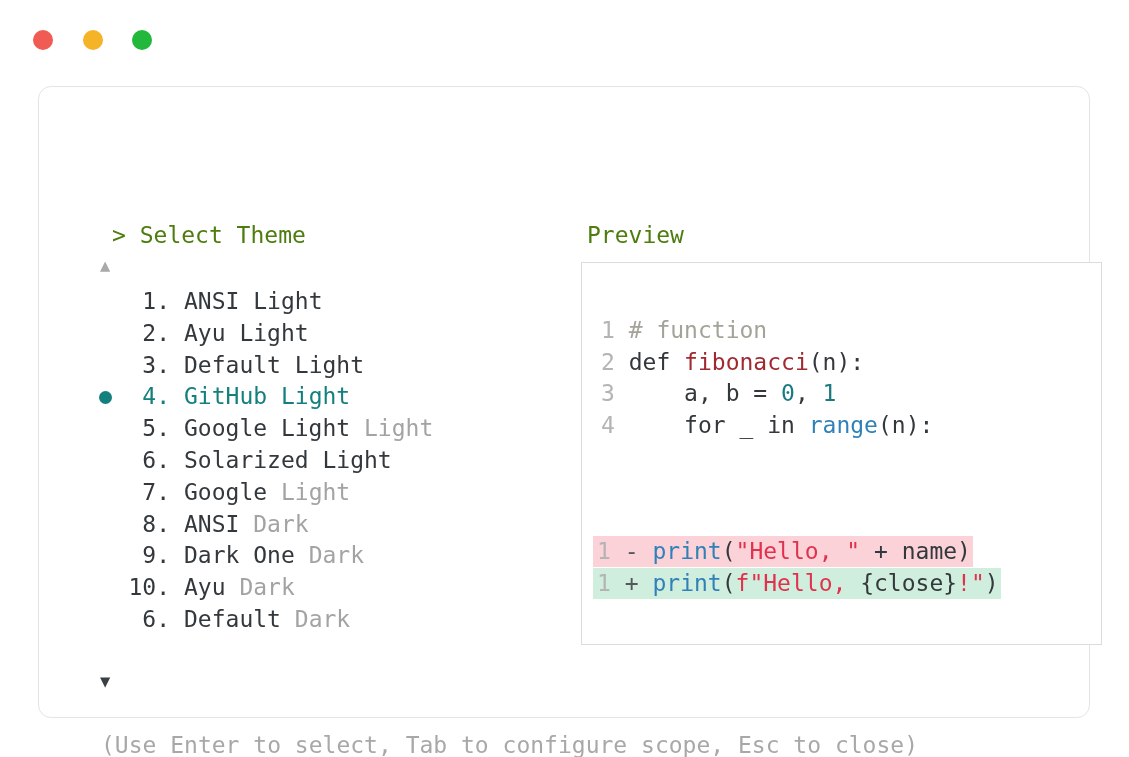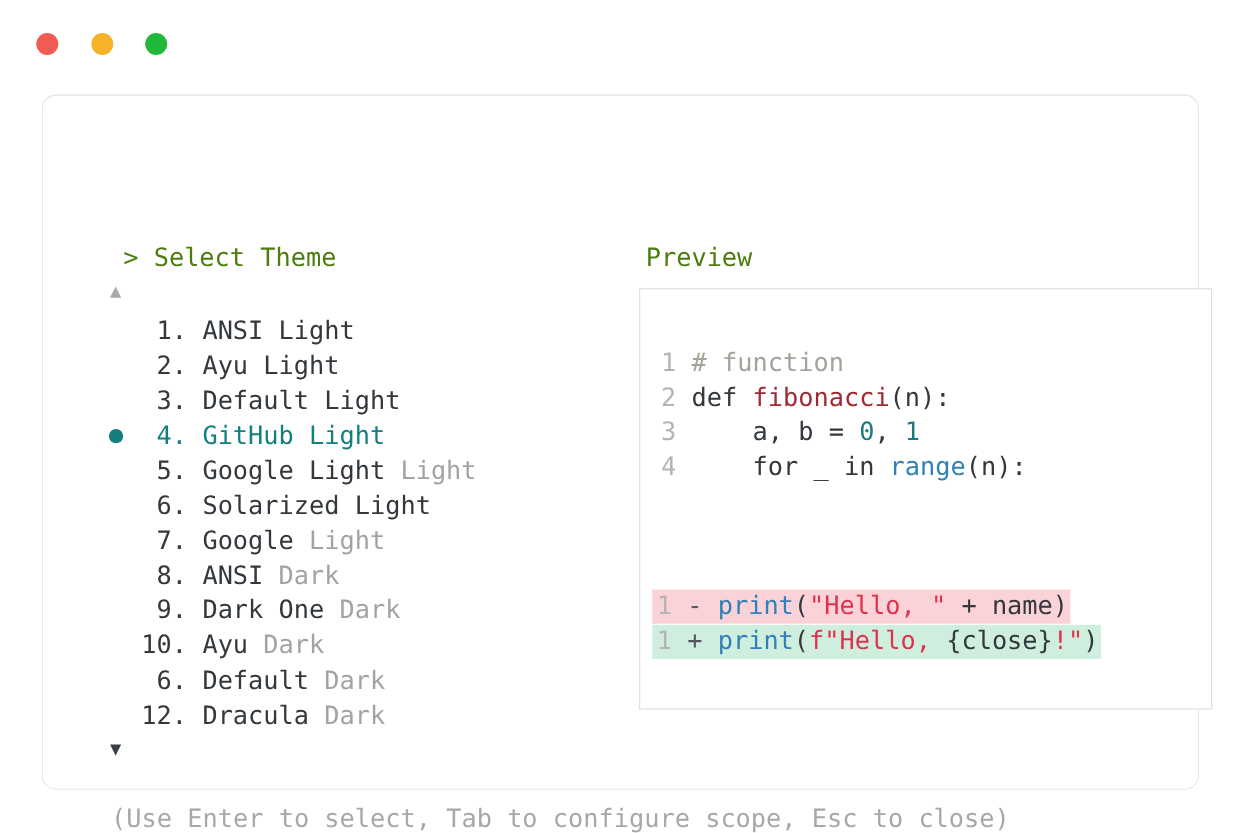--- a/index.html
+++ b/index.html
@@ -81,21 +81,20 @@
       <div class="theme-row"><span class="bullet-slot"></span><span class="tnum">2.</span><span class="tname">Ayu</span><span class="tvar"> Light</span></div>
       <div class="theme-row"><span class="bullet-slot"></span><span class="tnum">3.</span><span class="tname">Default</span><span class="tvar"> Light</span></div>
       <div class="theme-row selected"><span class="bullet-slot"><span class="bullet" style="background: rgb(19, 128, 126);"></span></span><span class="tnum">4.</span><span class="tname">GitHub</span><span class="tvar"> Light</span></div>
       <div class="theme-row"><span class="bullet-slot"></span><span class="tnum">5.</span><span class="tname">Google Light</span><span class="tvar dim"> Light</span></div>
       <div class="theme-row"><span class="bullet-slot"></span><span class="tnum">6.</span><span class="tname">Solarized</span><span class="tvar"> Light</span></div>
       <div class="theme-row"><span class="bullet-slot"></span><span class="tnum">7.</span><span class="tname">Google</span><span class="tvar dim"> Light</span></div>
       <div class="theme-row"><span class="bullet-slot"></span><span class="tnum">8.</span><span class="tname">ANSI</span><span class="tvar dim"> Dark</span></div>
       <div class="theme-row"><span class="bullet-slot"></span><span class="tnum">9.</span><span class="tname">Dark One</span><span class="tvar dim"> Dark</span></div>
       <div class="theme-row"><span class="bullet-slot"></span><span class="tnum">10.</span><span class="tname">Ayu</span><span class="tvar dim"> Dark</span></div>
       <div class="theme-row"><span class="bullet-slot"></span><span class="tnum">6.</span><span class="tname">Default</span><span class="tvar dim"> Dark</span></div>
-      <div class="theme-row"><span class="bullet-slot"></span><span class="tnum">12.</span><span class="tname">Dracula</span><span class="tvar dim"> Dark</span></div>
     </div>
 
   <div class="arrow" id="scroll-down">▼</div>
 
   <div id="hint">(Use Enter to select, Tab to configure scope, Esc to close)</div>
 
   <div id="preview-box">
     <div id="code-block">
         <div class="code-line"><span class="ln">1</span> <span class="tok-com"># function</span></div>
         <div class="code-line"><span class="ln">2</span> <span>def </span><span class="tok-fn">fibonacci</span><span>(n):</span></div>

